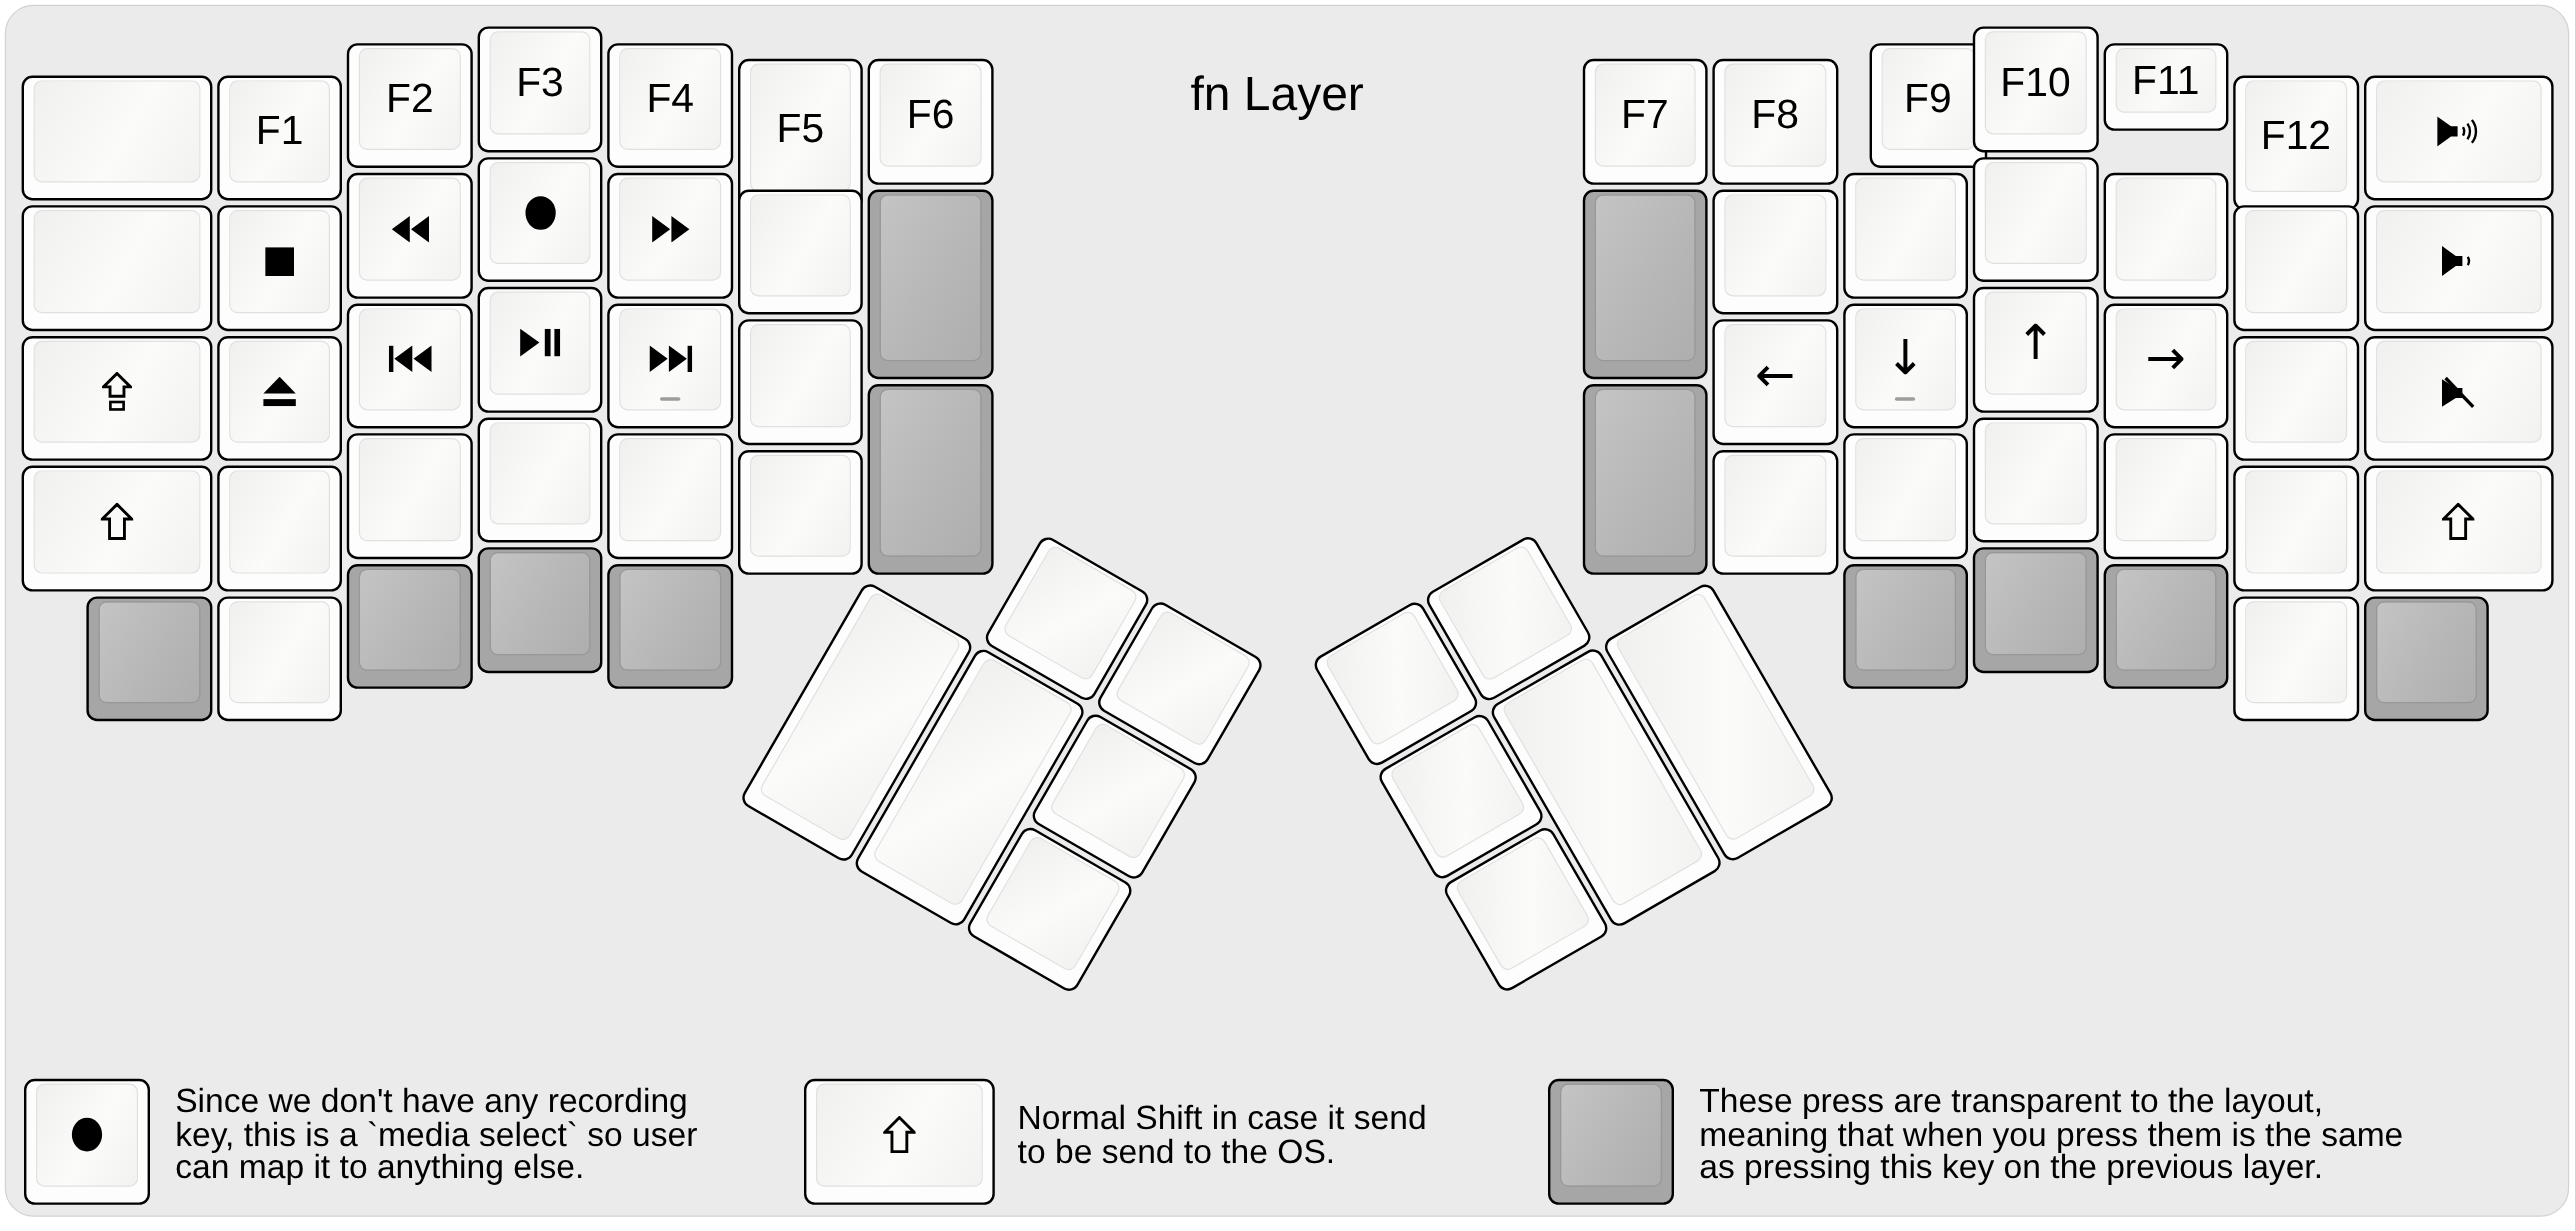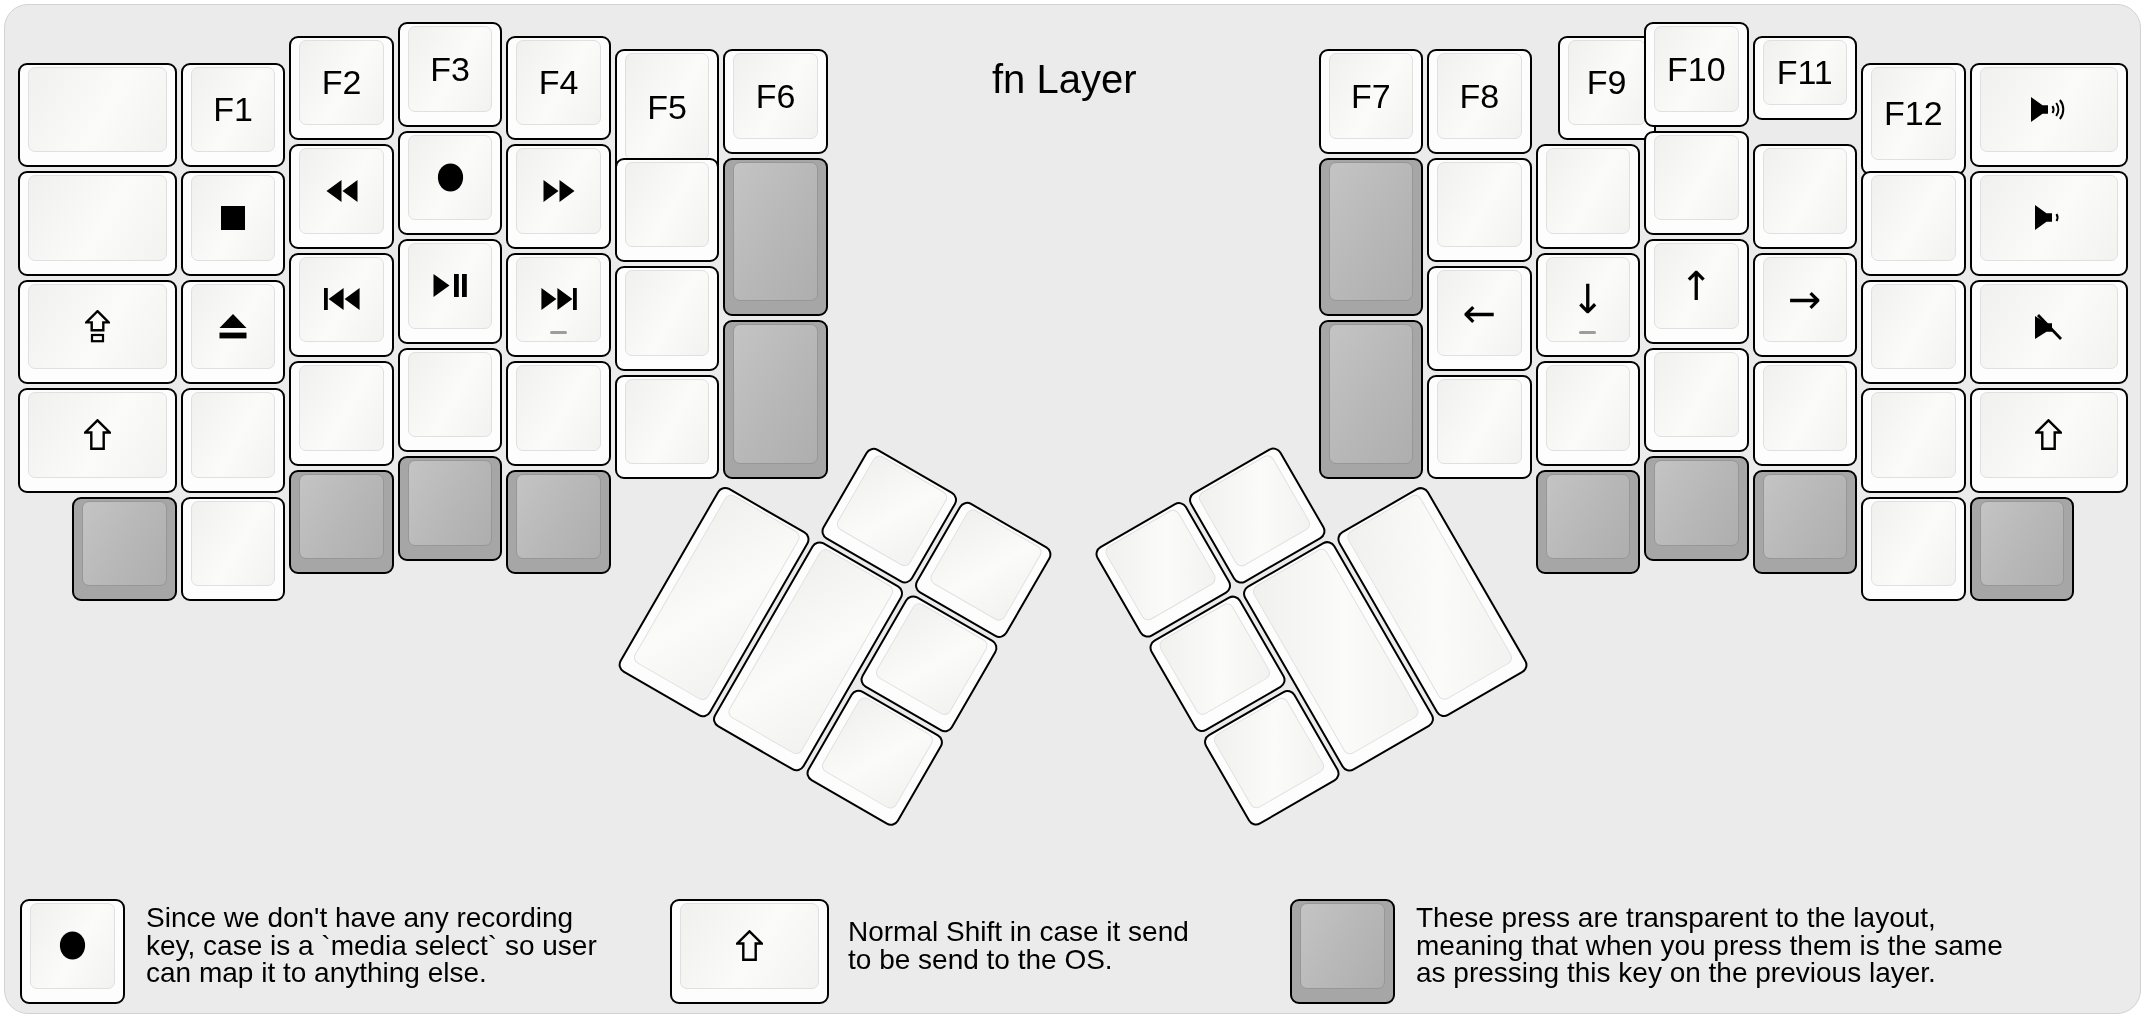--- a/index.html
+++ b/index.html
@@ -263,21 +263,21 @@
         <div class="cap"></div>
       </div>
       <div class="key white" style="left: 1644px; top: 239px; width: 104.5px; height: 104.5px;">
         <div class="cap">
           <span class="karrow">↑</span>
         </div>
       </div>
       <div class="key white" style="left: 1644px; top: 347.5px; width: 104.5px; height: 104.5px;">
         <div class="cap"></div>
       </div>
-      <div class="key white" style="left: 1752.5px; top: 35.5625px; width: 104.5px; height: 84px;">
+      <div class="key white" style="left: 1752.5px; top: 35.5625px; width: 104.5px; height: 73px;">
         <div class="cap">
           <span class="klabel">F11</span>
         </div>
       </div>
       <div class="key white" style="left: 1752.5px; top: 144.062px; width: 104.5px; height: 104.5px;">
         <div class="cap"></div>
       </div>
       <div class="key white" style="left: 1752.5px; top: 252.562px; width: 104.5px; height: 104.5px;">
         <div class="cap">
           <span class="karrow">→</span>
@@ -394,21 +394,21 @@
         <div class="cap"></div>
       </div>
       <div class="key white" style="left: 1101.7px; top: 591.63px; width: 104.5px; height: 104.5px;">
         <div class="cap"></div>
       </div>
     </div>
 
   <div id="legend" class="layer">
     <div class="legend-text" style="left:146px;top:904px;">
       <div>Since we don't have any recording</div>
-      <div>key, case is a `media select` so user</div>
+      <div>key, this is a `media select` so user</div>
       <div>can map it to anything else.</div>
     </div>
     <div class="legend-text" style="left:848px;top:918px;">
       <div>Normal Shift in case it send</div>
       <div>to be send to the OS.</div>
     </div>
     <div class="legend-text" style="left:1416px;top:904px;">
       <div>These press are transparent to the layout,</div>
       <div>meaning that when you press them is the same</div>
       <div>as pressing this key on the previous layer.</div>

